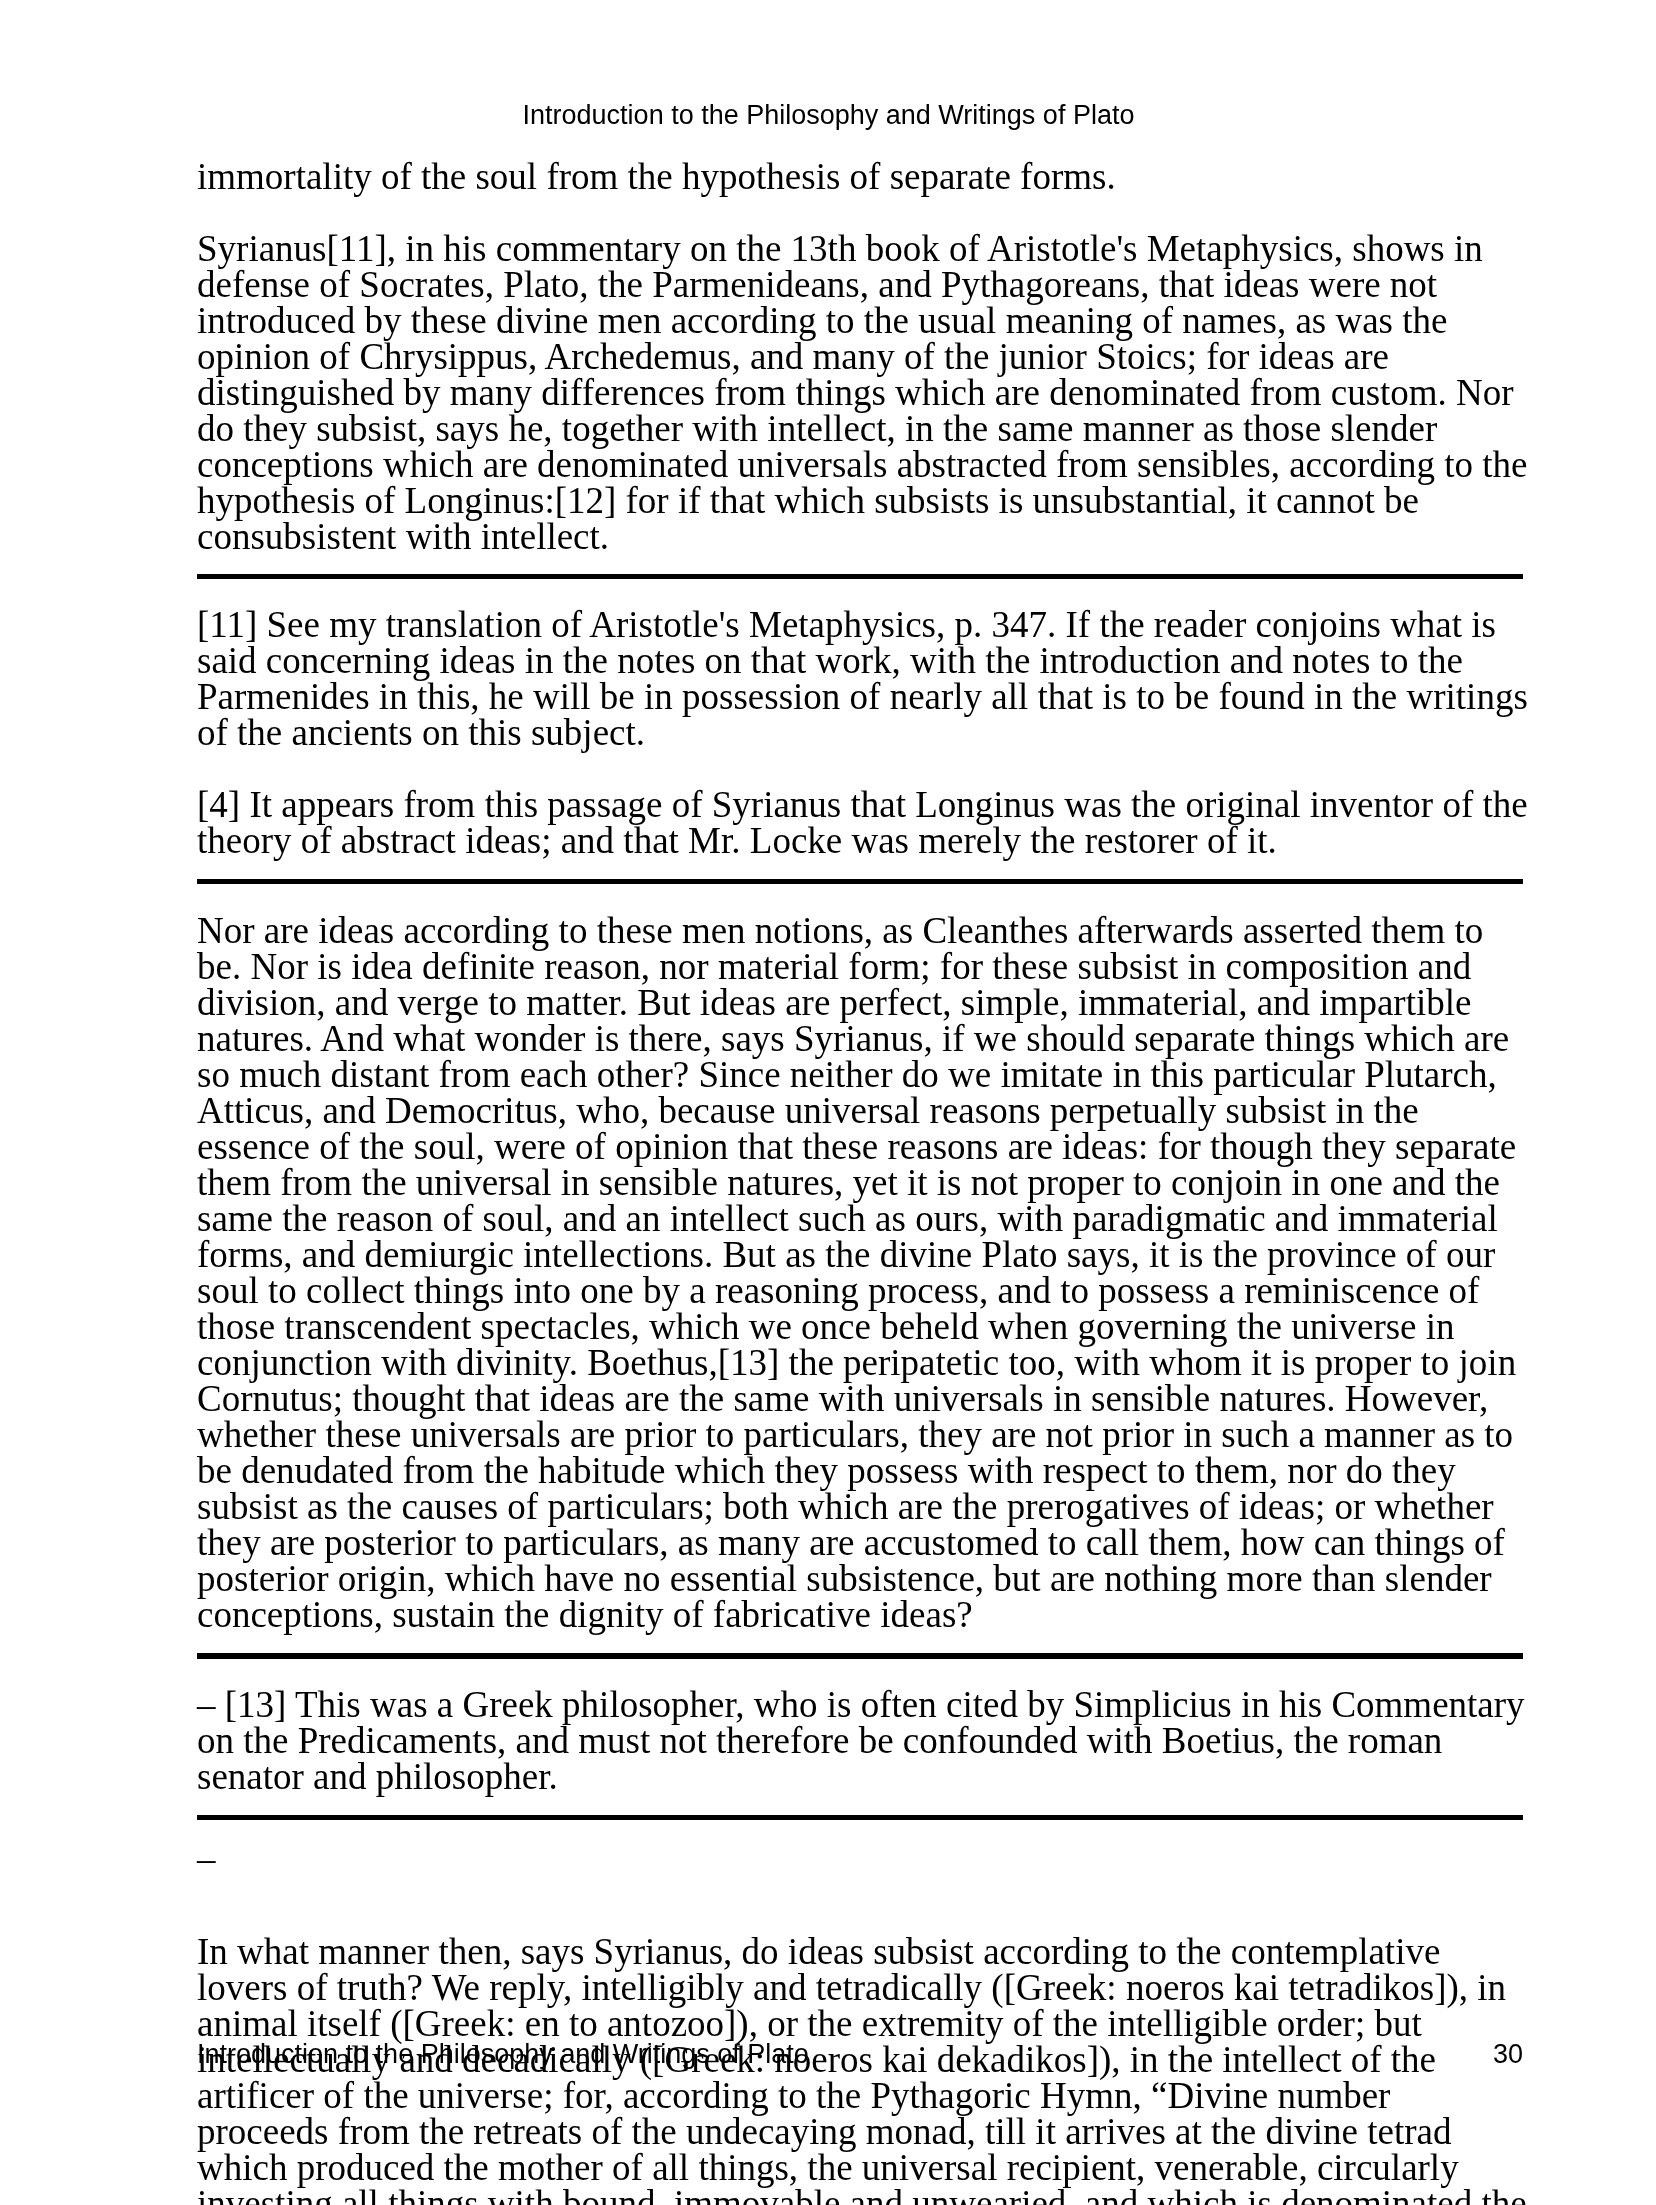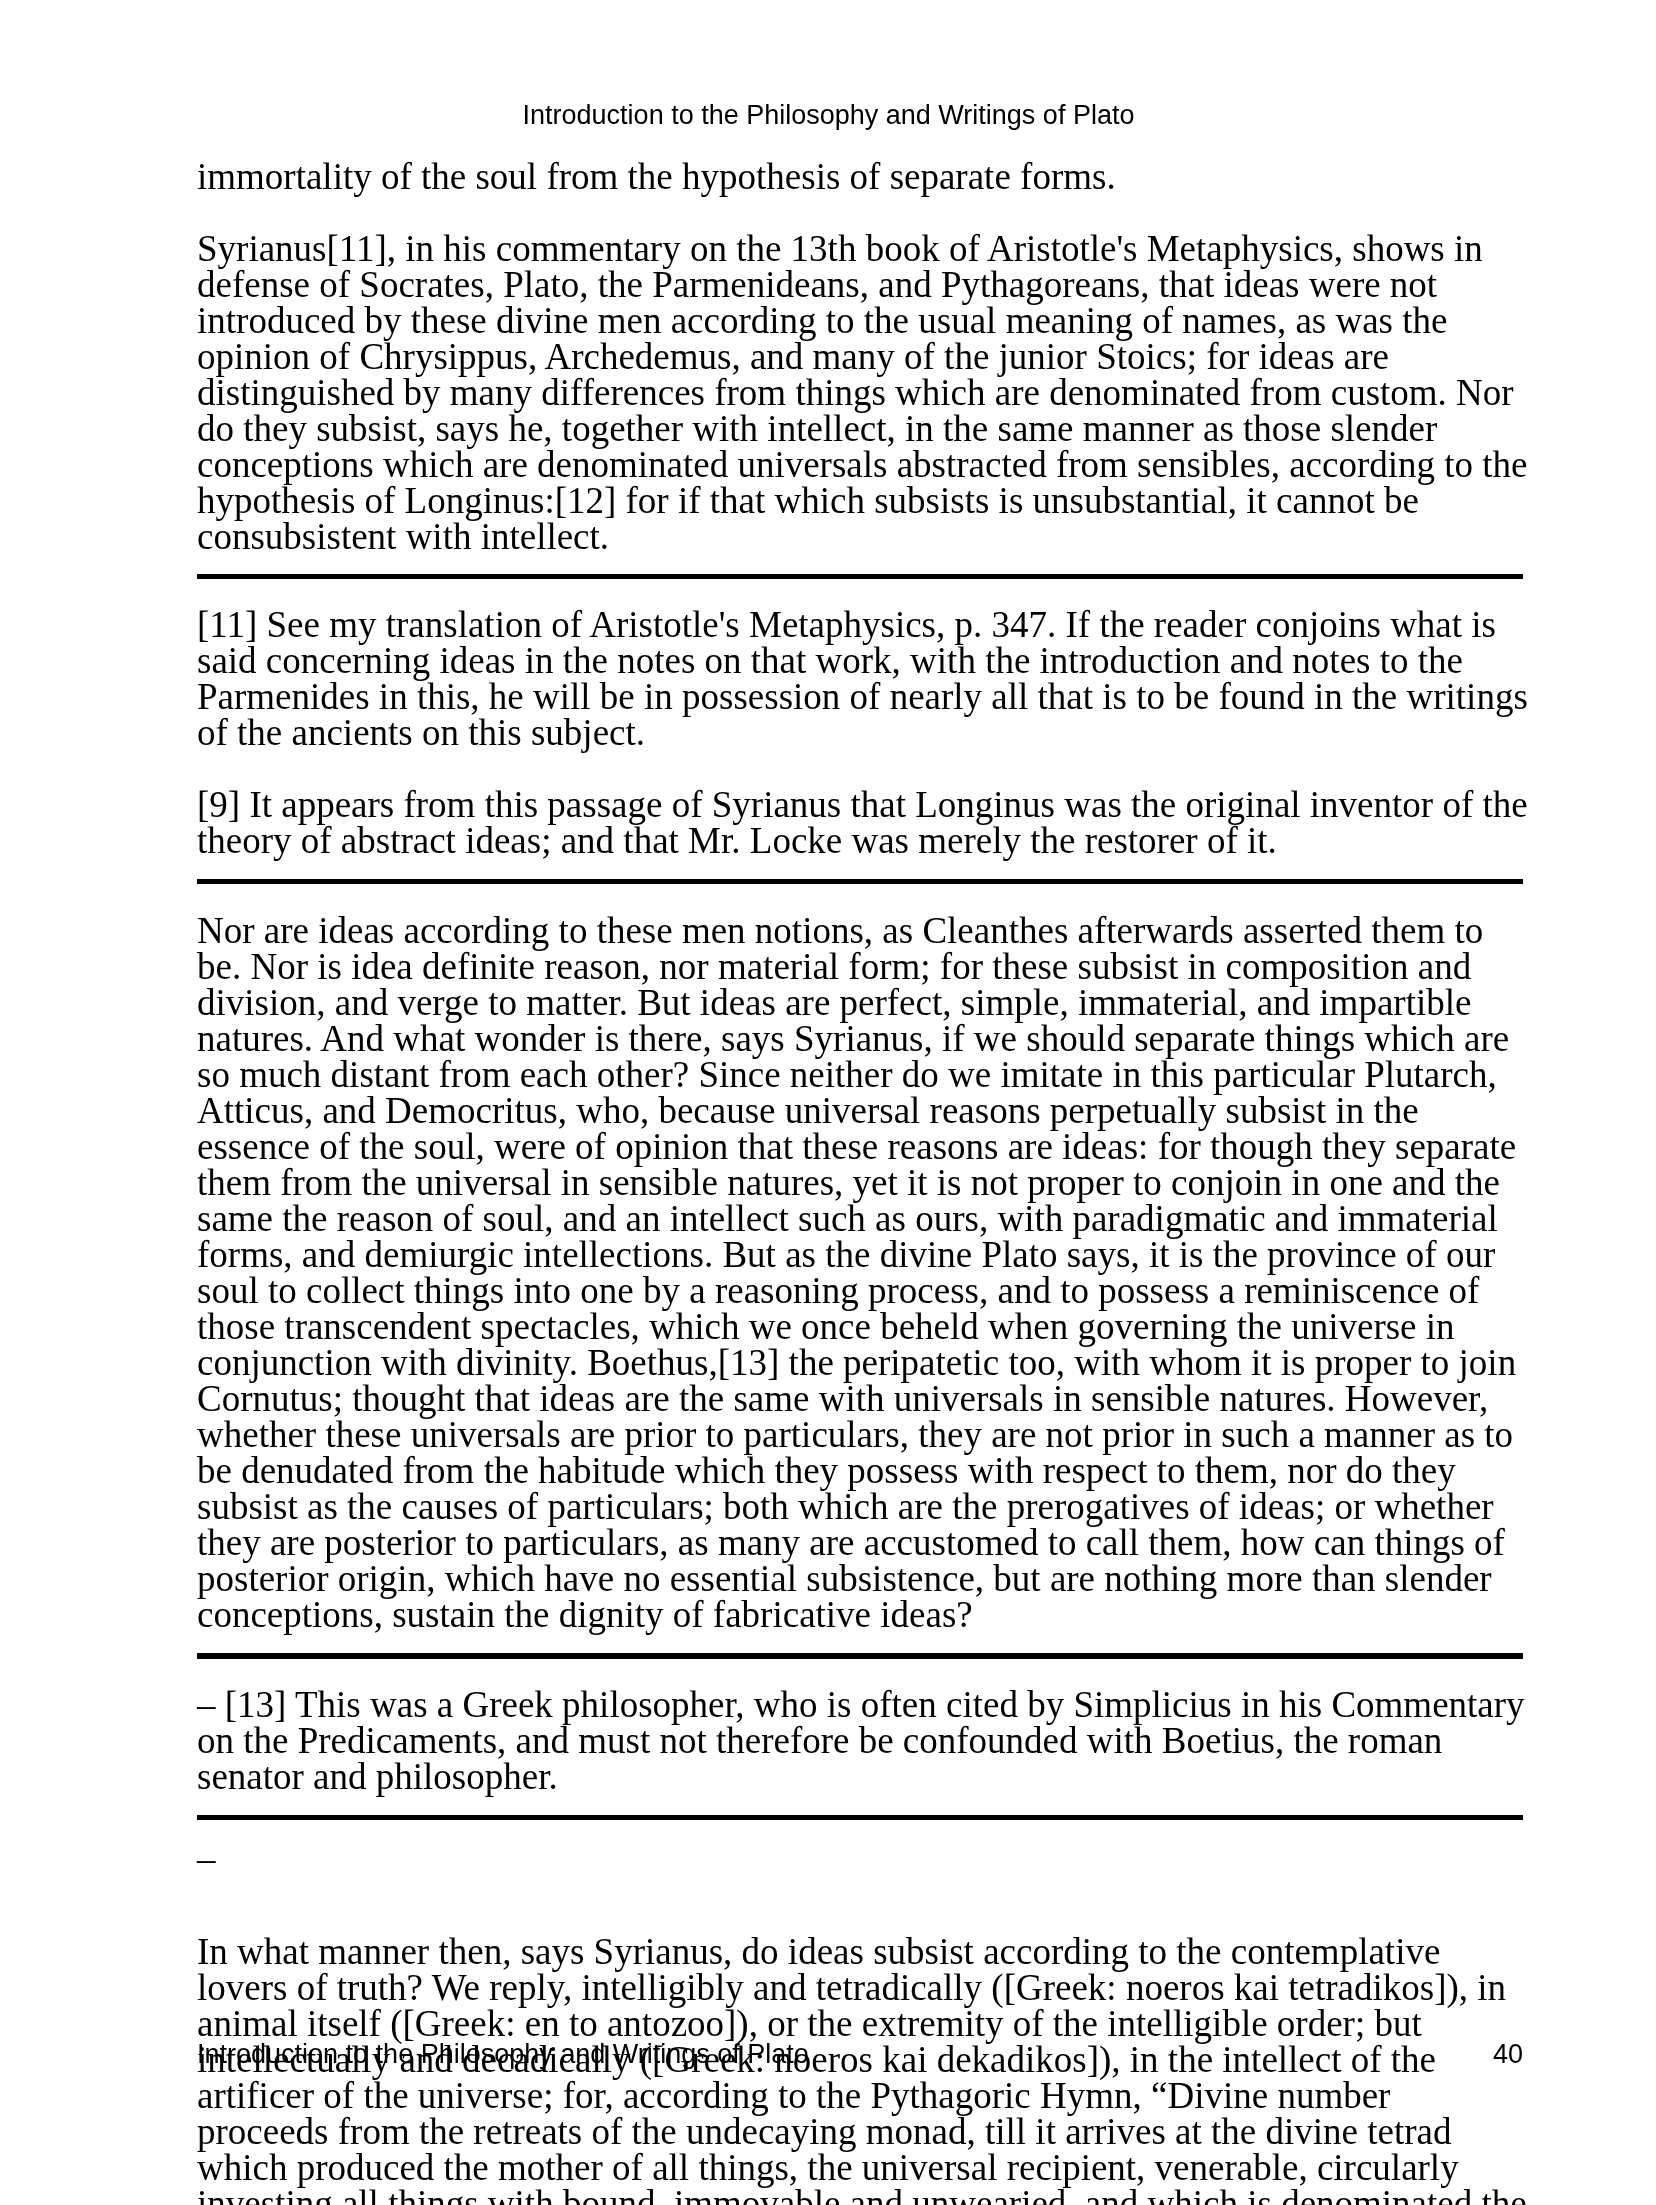--- a/index.html
+++ b/index.html
@@ -35,21 +35,21 @@
 
 <div class="content">
   <p>immortality of the soul from the hypothesis of separate forms.</p>
   <div class="gap"></div>
   <p>Syrianus[11], in his commentary on the 13th book of Aristotle's Metaphysics, shows in defense of Socrates, Plato, the Parmenideans, and Pythagoreans, that ideas were not introduced by these divine men according to the usual meaning of names, as was the opinion of Chrysippus, Archedemus, and many of the junior Stoics; for ideas are distinguished by many differences from things which are denominated from custom. Nor do they subsist, says he, together with intellect, in the same manner as those slender conceptions which are denominated universals abstracted from sensibles, according to the hypothesis of Longinus:[12] for if that which subsists is unsubstantial, it cannot be consubsistent with intellect.</p>
 
   <div class="rule rule-1"></div>
 
   <p>[11] See my translation of Aristotle's Metaphysics, p. 347. If the reader conjoins what is said concerning ideas in the notes on that work, with the introduction and notes to the Parmenides in this, he will be in possession of nearly all that is to be found in the writings of the ancients on this subject.</p>
   <div class="gap"></div>
-  <p>[9] It appears from this passage of Syrianus that Longinus was the original inventor of the theory of abstract ideas; and that Mr. Locke was merely the restorer of it.</p>
+  <p>[4] It appears from this passage of Syrianus that Longinus was the original inventor of the theory of abstract ideas; and that Mr. Locke was merely the restorer of it.</p>
 
   <div class="rule rule-2"></div>
 
   <p>Nor are ideas according to these men notions, as Cleanthes afterwards asserted them to be. Nor is idea definite reason, nor material form; for these subsist in composition and division, and verge to matter. But ideas are perfect, simple, immaterial, and impartible natures. And what wonder is there, says Syrianus, if we should separate things which are so much distant from each other? Since neither do we imitate in this particular Plutarch, Atticus, and Democritus, who, because universal reasons perpetually subsist in the essence of the soul, were of opinion that these reasons are ideas: for though they separate them from the universal in sensible natures, yet it is not proper to conjoin in one and the same the reason of soul, and an intellect such as ours, with paradigmatic and immaterial forms, and demiurgic intellections. But as the divine Plato says, it is the province of our soul to collect things into one by a reasoning process, and to possess a reminiscence of those transcendent spectacles, which we once beheld when governing the universe in conjunction with divinity. Boethus,[13] the peripatetic too, with whom it is proper to join Cornutus; thought that ideas are the same with universals in sensible natures. However, whether these universals are prior to particulars, they are not prior in such a manner as to be denudated from the habitude which they possess with respect to them, nor do they subsist as the causes of particulars; both which are the prerogatives of ideas; or whether they are posterior to particulars, as many are accustomed to call them, how can things of posterior origin, which have no essential subsistence, but are nothing more than slender conceptions, sustain the dignity of fabricative ideas?</p>
 
   <div class="rule rule-3"></div>
 
   <p>– [13] This was a Greek philosopher, who is often cited by Simplicius in his Commentary on the Predicaments, and must not therefore be confounded with Boetius, the roman senator and philosopher.</p>
 
   <div class="rule rule-4"></div>
@@ -60,15 +60,15 @@
   <p>In what manner then, says Syrianus, do ideas subsist according to the contemplative lovers of truth? We reply, intelligibly and tetradically ([Greek: noeros kai tetradikos]), in animal itself ([Greek: en to antozoo]), or the extremity of the intelligible order; but intellectually and decadically ([Greek: noeros kai dekadikos]), in the intellect of the artificer of the universe; for, according to the Pythagoric Hymn, “Divine number proceeds from the retreats of the undecaying monad, till it arrives at the divine tetrad which produced the mother of all things, the universal recipient, venerable, circularly investing all things with bound, immovable and unwearied, and which is denominated the sacred decad, both by the immortal gods and earth−born men.”</p>
   <div class="gap"></div>
 
   <div class="verse">
     <p>[Greek: Proeisi gar o Theios arithmos, os phesin o Pythagoreios eis auton umnos,</p>
   </div>
 </div>
 
 <div class="page-footer">
   <span>Introduction to the Philosophy and Writings of Plato</span>
-  <span>40</span>
+  <span>30</span>
 </div>
 
 
 </body></html>

